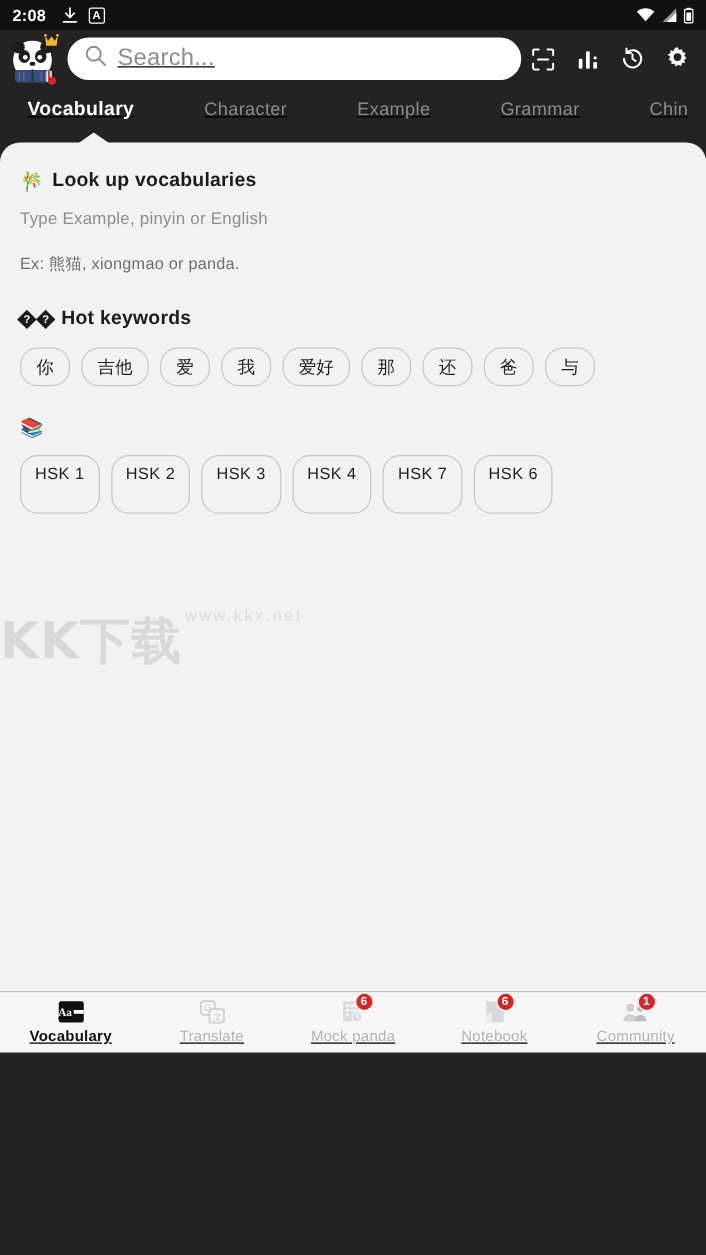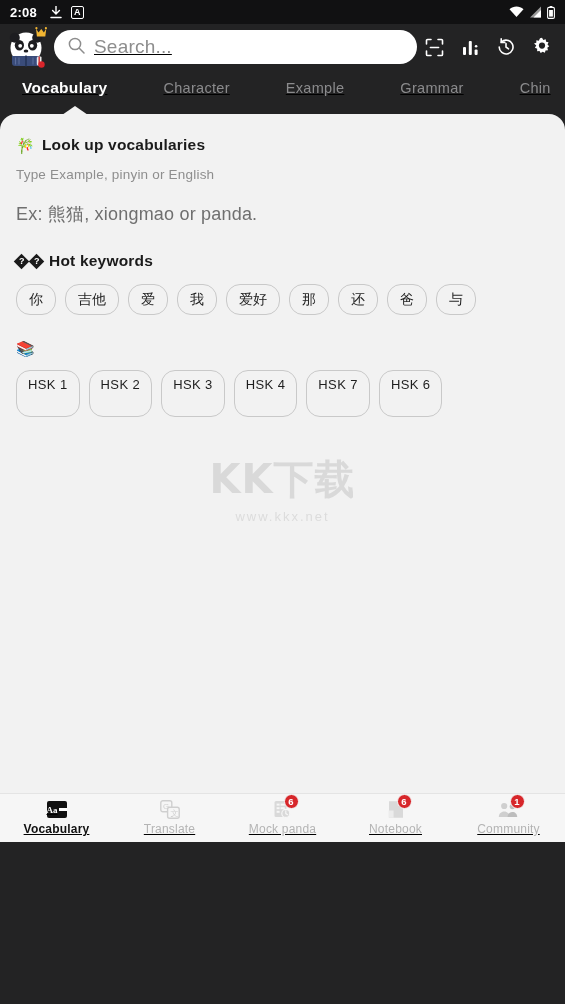--- a/index.html
+++ b/index.html
@@ -95,36 +95,36 @@
   .emoji { font-size: 15px; line-height: 1; }
   .tofu {
     display: inline-block; width: 11px; height: 11px;
     background: #1b1b1b; color: #fff; font-size: 9px; line-height: 11px;
     text-align: center; transform: rotate(45deg); font-weight: 700;
   }
   .tofu span { display: inline-block; transform: rotate(-45deg); }
   .tofu-pair { display: inline-flex; gap: 4px; align-items: center; }
 
   .hint { font-size: 13.5px; color: #8e8e8e; letter-spacing: .2px; }
-  .example { font-size: 18px; color: #6f6f6f; letter-spacing: .2px; }
+  .example { font-size: 13px; color: #6f6f6f; letter-spacing: .2px; }
 
   .chips { display: flex; flex-wrap: wrap; gap: 9px; }
   .chip {
     border: 1px solid #c9c9c9; border-radius: 14px;
     background: #f2f2f2; color: #1e1e1e;
     font-size: 14px; line-height: 1;
     padding: 7px 12px 8px;
     cursor: pointer; white-space: nowrap;
   }
   .chip.hsk { font-size: 13px; padding: 7px 11px 25px; letter-spacing: .4px; }
 
   
   .watermark {
-    position: absolute; left: 0; right: 0; top: 338px;
-    display: flex; flex-direction: column; align-items: center; gap: 2px;
+    position: absolute; left: 0; right: 0; top: 371px;
+    display: flex; flex-direction: row; gap: 2px;
     pointer-events: none; user-select: none;
   }
   .wm-main {
     font-family: "DejaVu Sans", sans-serif;
     font-size: 40px; font-weight: 700; color: #d9d9d9; letter-spacing: 1px;
   }
   .wm-sub { font-size: 13px; color: #dcdcdc; letter-spacing: 2px; }
 
   
   .bottomnav {

